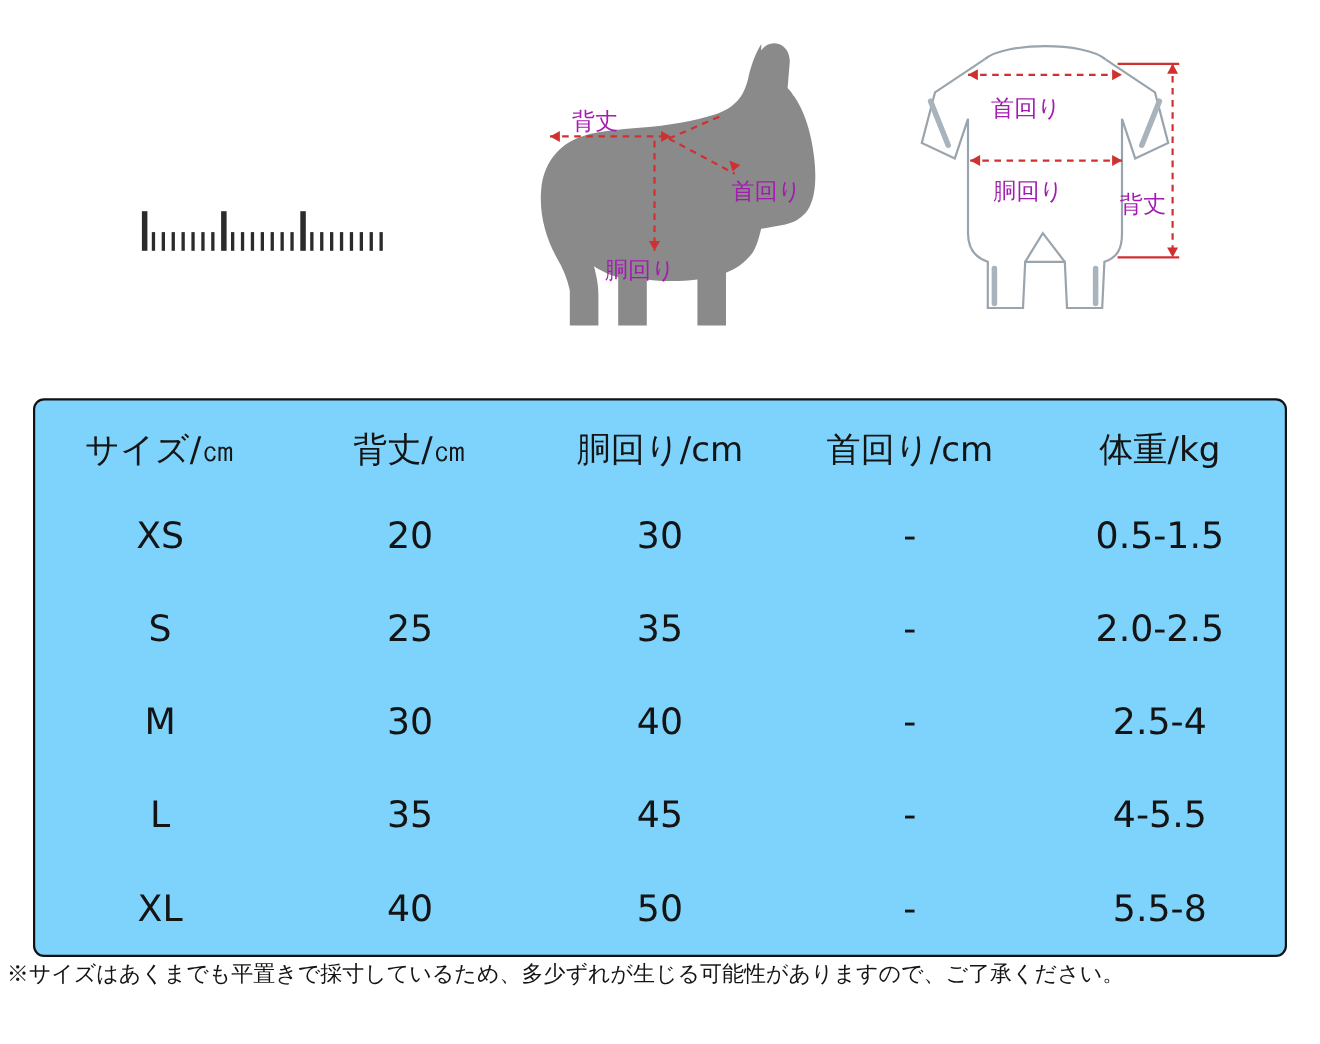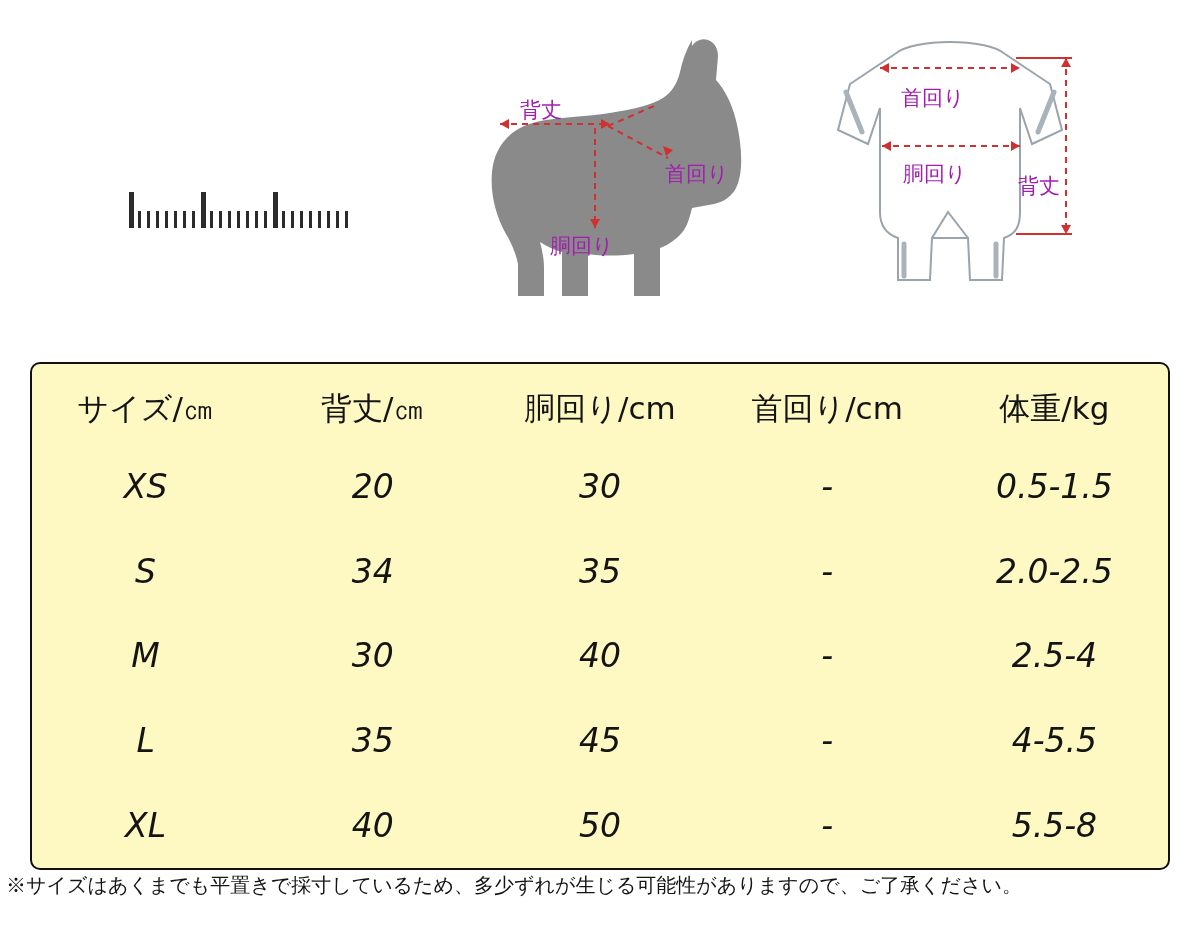--- a/index.html
+++ b/index.html
@@ -89,21 +89,21 @@
   .table-wrap {
     position: absolute;
     left: 30px;
     top: 362px;
     width: 1140px;
     height: 508px;
     border: 2px solid #111;
     border-radius: 10px;
     box-sizing: border-box;
     overflow: hidden;
-    background: #fef9c3;
+    background: #7dd3fc;
   }
   table.size-table {
     width: 100%;
     height: 100%;
     border-collapse: collapse;
     table-layout: fixed;
   }
   table.size-table th,
   table.size-table td {
     text-align: center;
@@ -111,21 +111,20 @@
     font-weight: normal;
     color: #141414;
     border: none;
   }
   table.size-table th {
     font-size: 31px;
     padding-top: 10px;
   }
   table.size-table td {
     font-size: 33px;
-    font-style: italic;
   }
   table.size-table tr { height: 82px; }
   table.size-table thead tr { height: 80px; }
 
   
   .footnote {
     position: absolute;
     left: 0;
     top: 872px;
     width: 1028px;
@@ -284,21 +283,21 @@
     <tbody>
       <tr>
         <td>XS</td>
         <td>20</td>
         <td>30</td>
         <td>-</td>
         <td>0.5-1.5</td>
       </tr>
       <tr>
         <td>S</td>
-        <td>34</td>
+        <td>25</td>
         <td>35</td>
         <td>-</td>
         <td>2.0-2.5</td>
       </tr>
       <tr>
         <td>M</td>
         <td>30</td>
         <td>40</td>
         <td>-</td>
         <td>2.5-4</td>

